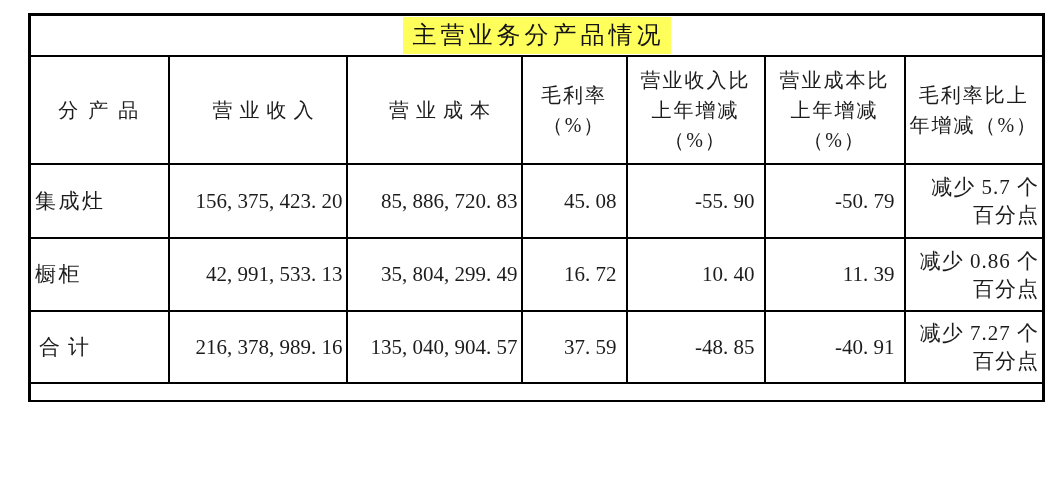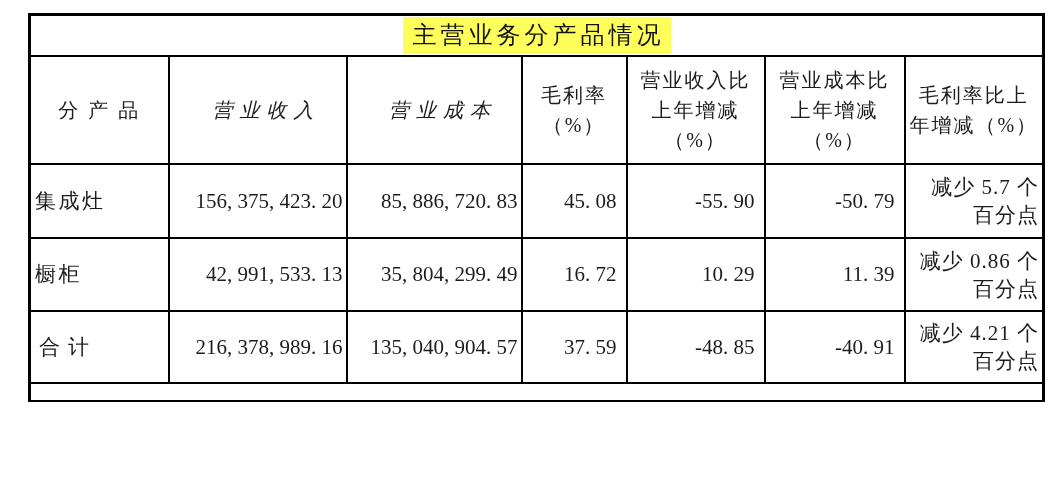--- a/index.html
+++ b/index.html
@@ -49,21 +49,21 @@
   tr.r-header { height: 108px; }
   td.hdr {
     text-align: center;
     font-size: 20px;
     line-height: 30px;
     white-space: pre-line;
     letter-spacing: 2px;
     padding: 0 2px;
   }
   td.hdr.ls-10 { letter-spacing: 10px; padding-left: 10px; }
-  td.hdr.ls-7  { letter-spacing: 7px;  padding-left: 20px; font-style: italic; }
+  td.hdr.ls-7  { letter-spacing: 7px;  padding-left: 20px; }
   
   tr.r-d1 { height: 74px; }
   tr.r-d2 { height: 81px; }
   tr.r-d3 { height: 73px; }
   tr.r-d4 { height: 72px; }
   td.c-product {
     text-align: left;
     font-size: 21px;
     letter-spacing: 2.5px;
     white-space: pre-line;
@@ -145,34 +145,34 @@
       <td class="c-myoy">减少 5.7 个
 百分点</td>
     </tr>
 
 
     <tr class="r-d3">
       <td class="c-product">橱柜</td>
       <td class="c-num">42, 991, 533. 13</td>
       <td class="c-num">35, 804, 299. 49</td>
       <td class="c-pct">16. 72</td>
-      <td class="c-pct">10. 29</td>
+      <td class="c-pct">10. 40</td>
       <td class="c-pct">11. 39</td>
       <td class="c-myoy">减少 0.86 个
 百分点</td>
     </tr>
 
     <tr class="r-d4">
       <td class="c-product center">合计</td>
       <td class="c-num">216, 378, 989. 16</td>
       <td class="c-num">135, 040, 904. 57</td>
       <td class="c-pct">37. 59</td>
       <td class="c-pct">-48. 85</td>
       <td class="c-pct">-40. 91</td>
-      <td class="c-myoy">减少 4.21 个
+      <td class="c-myoy">减少 7.27 个
 百分点</td>
     </tr>
 
     <tr class="r-partial">
       <td class="partial-cell" colspan="7"></td>
     </tr>
   </tbody>
     </table>
 </div>
 

